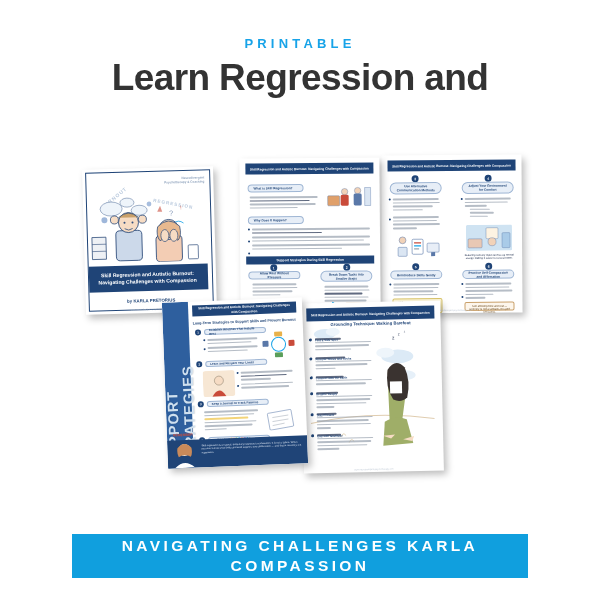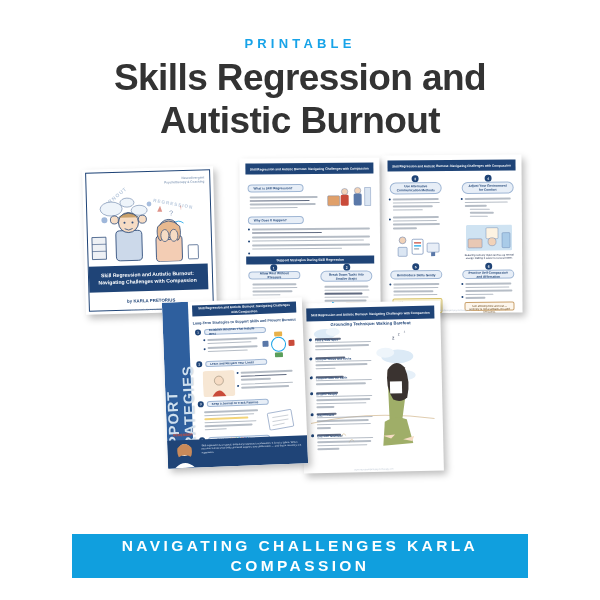--- a/index.html
+++ b/index.html
@@ -146,22 +146,21 @@
     padding:2px 3px;box-sizing:border-box;text-align:center;font-weight:bold;
   }
 </style>
 </head>
 <body>
 
 <div class="stage">
 
   <div class="kicker">PRINTABLE</div>
   <div class="maintitle">
-    <span>Skills Regression and</span><br>
-    <span>Autistic Burnout</span>
+    <span>Learn Regression and</span><br>
   </div>
 
   <div class="sheet" id="p3">
     <div class="sheet-inner">
       <div class="hdrband">Skill Regression and Autistic Burnout: Navigating Challenges with Compassion</div>
 
       <div class="numdot" style="left:30px;top:20px;">3</div>
       <div class="pill" style="left:8px;top:27px;width:52px;height:12px;">Use Alternative Communication Methods</div>
       <div class="lines" style="left:11px;top:43px;width:48px;">
         <div class="bul" style="left:-4px;top:0;"></div>

